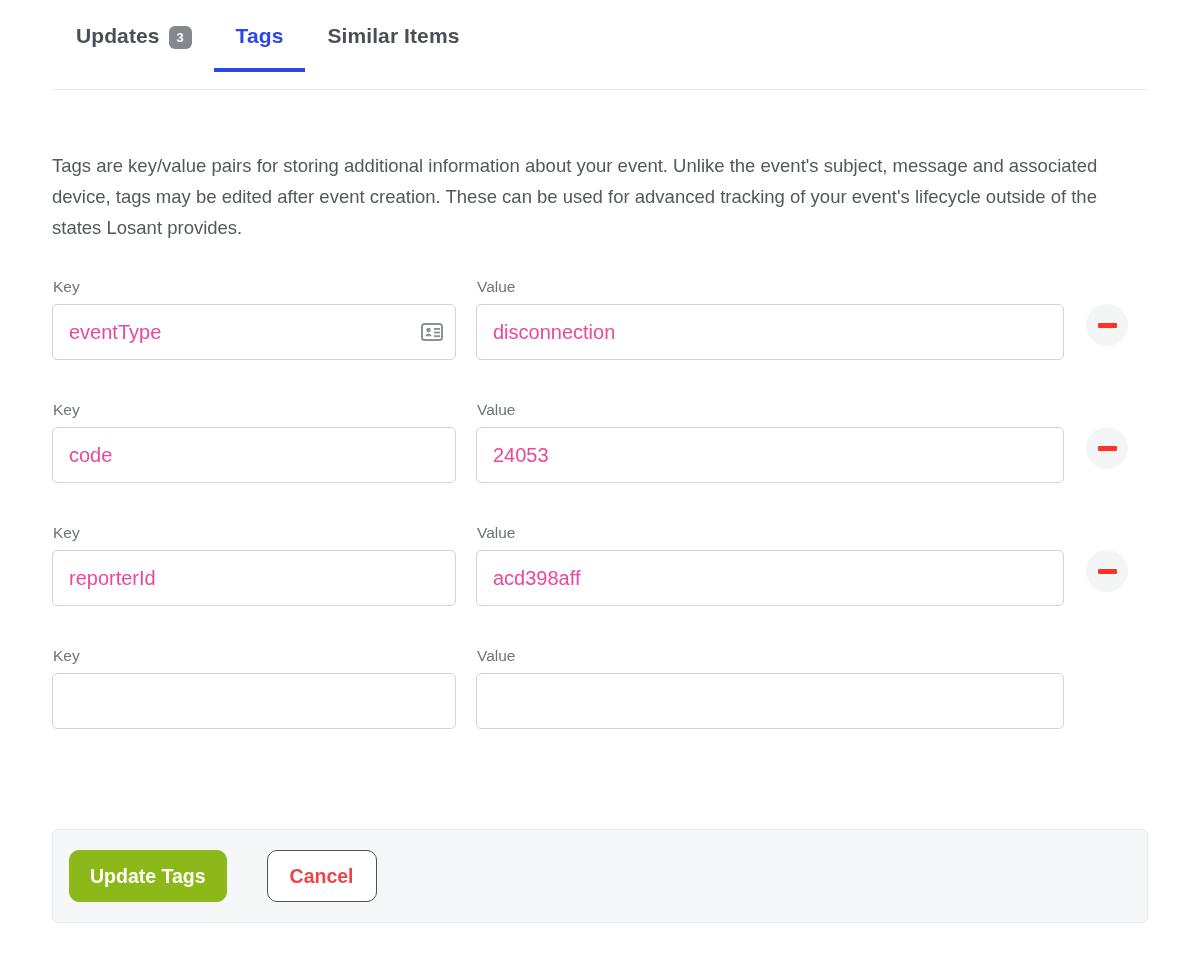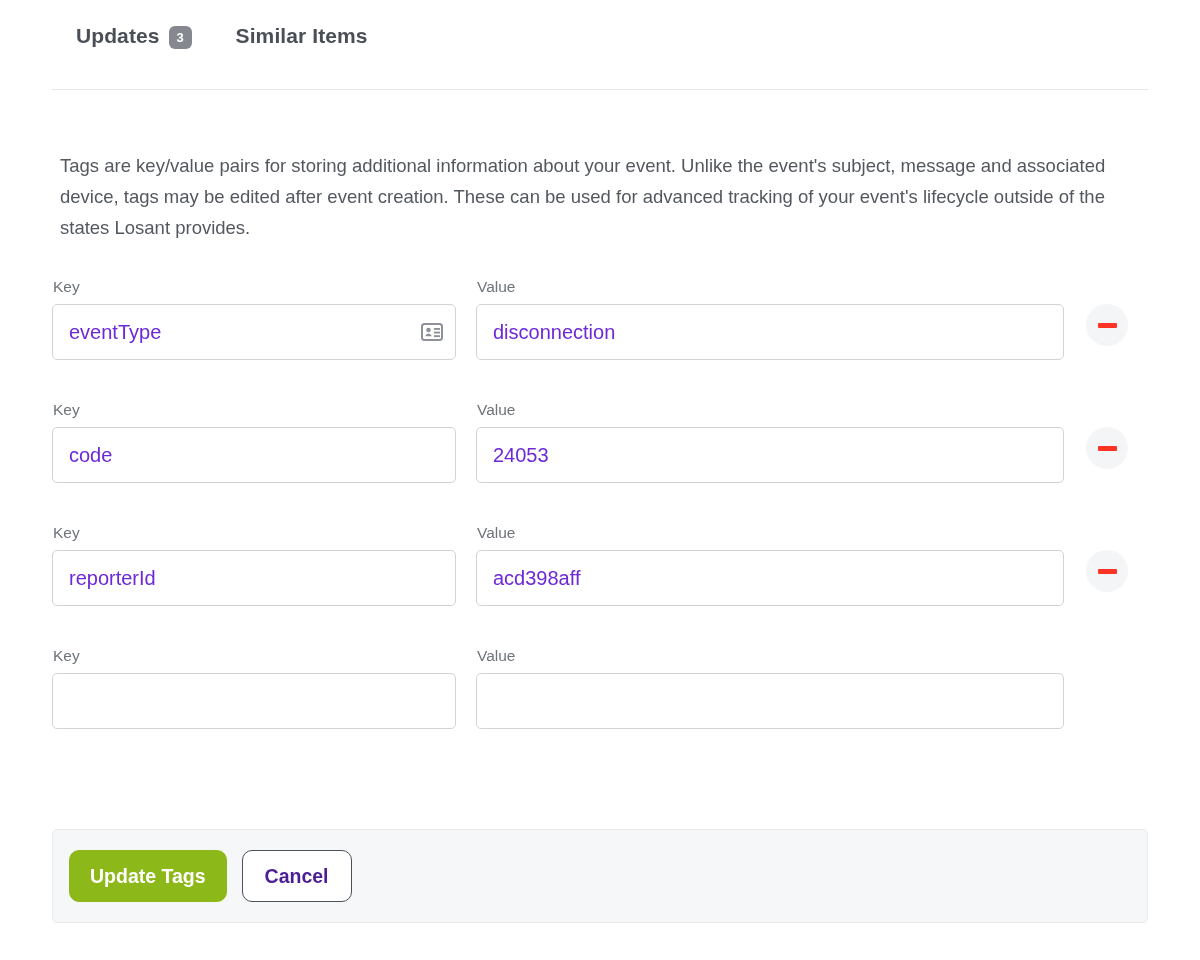--- a/index.html
+++ b/index.html
@@ -77,21 +77,21 @@
     left: 52px;
     right: 52px;
     top: 89px;
     height: 1px;
     background: #e6e7e9;
   }
 
   
   .intro {
     position: absolute;
-    left: 60px;
+    left: 52px;
     top: 131px;
     width: 1070px;
     font-size: 18.5px;
     line-height: 31px;
     color: #53585f;
   }
 
   
   .rows {
     position: absolute;
@@ -122,21 +122,21 @@
     box-sizing: border-box;
     width: 100%;
     height: 56px;
     border: 1px solid #d2d3d5;
     border-radius: 5px;
     background: #ffffff;
     display: flex;
     align-items: center;
     padding: 0 16px;
     font-size: 20px;
-    color: #6d28d9;
+    color: #ec4899;
     cursor: text;
   }
   .field-input .text { white-space: nowrap; overflow: hidden; }
   .field-input.empty { color: #9aa0a6; }
 
   
   .autofill-icon {
     position: absolute;
     right: 12px;
     top: 50%;
@@ -199,33 +199,38 @@
     padding: 0 20px;
   }
   .btn-primary {
     background: #8cb81a;
     border: 1px solid #8cb81a;
     color: #ffffff;
   }
   .btn-secondary {
     background: #ffffff;
     border: 1px solid #4c525a;
-    color: #4c1d95;
+    color: #ef4444;
     padding: 0 22px;
+    margin-left: 25px;
   }
 </style>
 </head>
 <body>
 
 <div class="page">
 
   <div class="tabbar">
     <div class="tab">
       <span>Updates</span>
       <span class="tab-badge">3</span>
+    </div>
+    <div class="tab active">
+      <span>Tags</span>
+      <span class="tab-underline"></span>
     </div>
     <div class="tab">
       <span>Similar Items</span>
     </div>
   </div>
   <div class="tab-divider"></div>
 
   <p class="intro">Tags are key/value pairs for storing additional information about your event. Unlike the event's subject, message and associated device, tags may be edited after event creation. These can be used for advanced tracking of your event's lifecycle outside of the states Losant provides.</p>
 
   <div class="rows">

